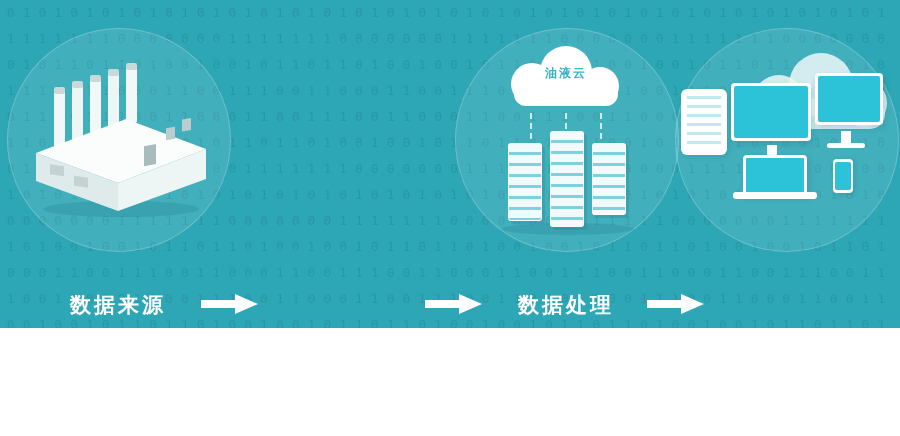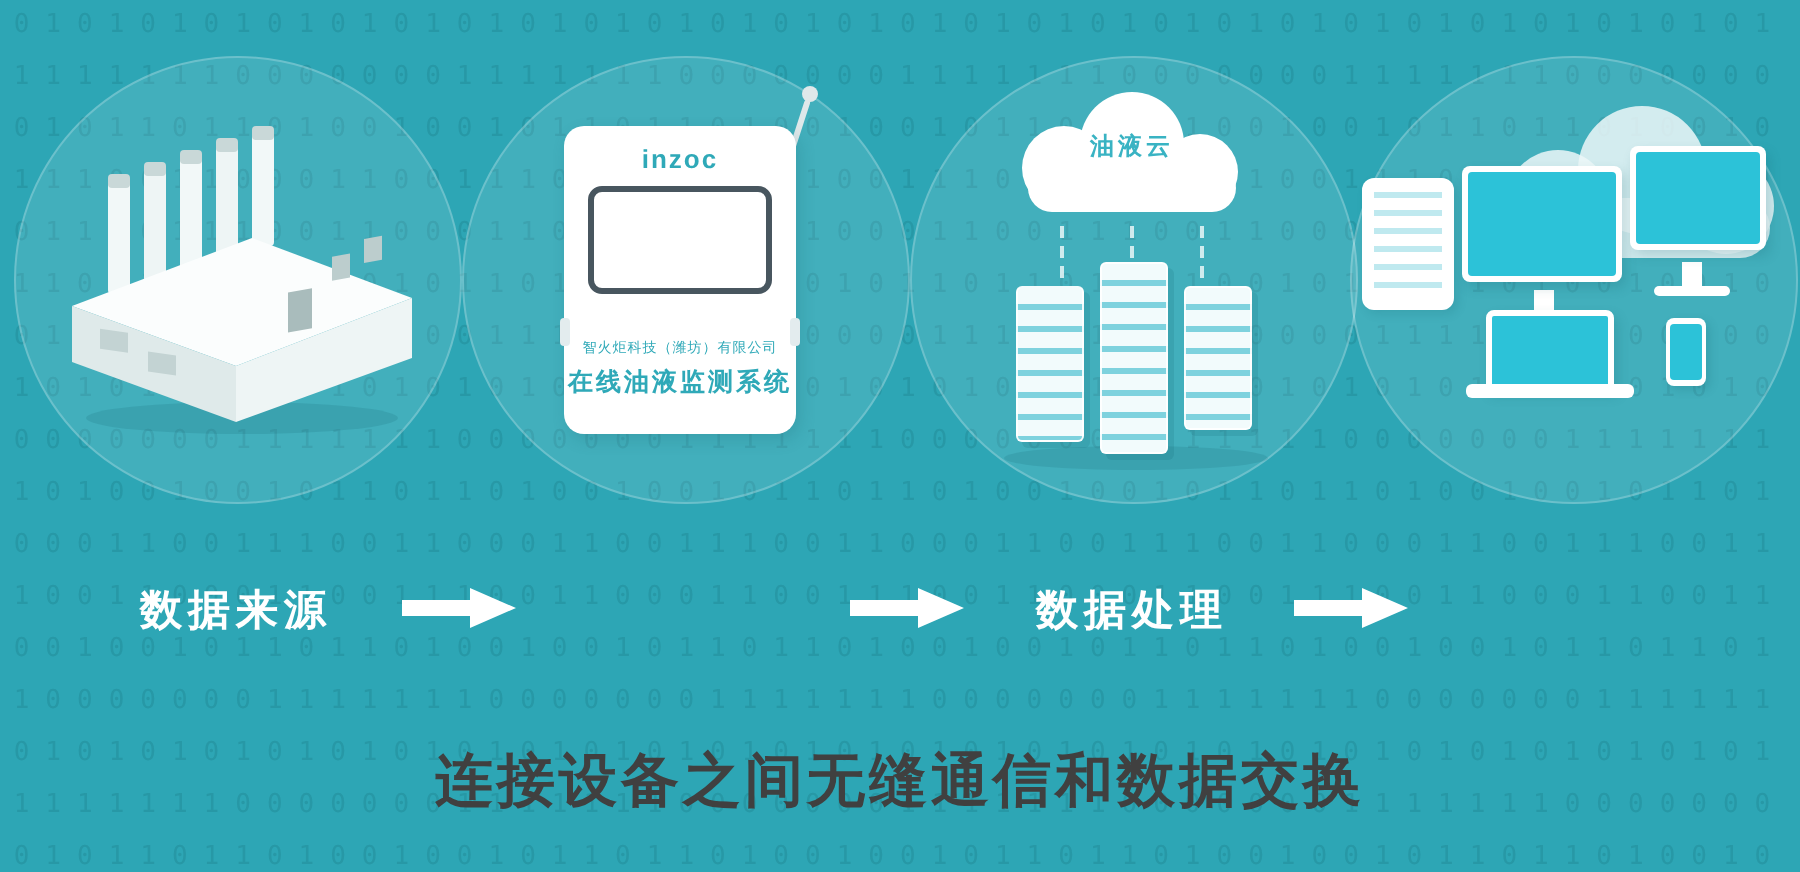--- a/index.html
+++ b/index.html
@@ -1,17 +1,17 @@
 <!DOCTYPE html>
 <html><head>
 <meta charset="utf-8">
 <style>
   html,body{margin:0;padding:0;}
   .canvas{
-    position:relative;width:900px;height:436px;overflow:hidden;
+    position:relative;width:900px;height:328px;overflow:hidden;
     background:#2da6b5;
     font-family:"Liberation Sans","DejaVu Sans",sans-serif;
   }
   
   .binary-bg{
     position:absolute;inset:0;z-index:0;
     font-family:"DejaVu Sans Mono",monospace;
     font-size:13px;line-height:26px;letter-spacing:8px;
     color:rgba(10,78,88,0.16);
     text-align:center;white-space:nowrap;user-select:none;
@@ -187,34 +187,20 @@
         <polygon points="92,122 180,88 180,118 92,150" fill="#eef5f5"></polygon>
         <rect x="118" y="106" width="12" height="20" fill="#a9bcbc" transform="skewY(-10 )"></rect>
         <rect x="140" y="92" width="9" height="12" fill="#bccdcd" transform="skewY(-10)"></rect>
         <rect x="156" y="86" width="9" height="12" fill="#bccdcd" transform="skewY(-10)"></rect>
         <rect x="24" y="100" width="14" height="10" fill="#c3d3d3" transform="skewY(8)"></rect>
         <rect x="48" y="108" width="14" height="10" fill="#c3d3d3" transform="skewY(8)"></rect>
       </svg>
     </div>
   </div>
 
-  <div class="circle circle2">
-    <div class="device-wrap">
-      <div class="device-antenna"></div>
-      <div class="device-antenna-tip"></div>
-      <div class="device">
-        <div class="device-brand">inzoc</div>
-        <div class="device-screen"></div>
-        <div class="device-port-left"></div>
-        <div class="device-port-right"></div>
-        <div class="device-company">智火炬科技（潍坊）有限公司</div>
-        <div class="device-product">在线油液监测系统</div>
-      </div>
-    </div>
-  </div>
 
   <div class="circle circle3">
     <div class="cloudsrv-wrap">
       <svg class="cloud-shape" viewBox="0 0 140 70">
         <g fill="#ffffff">
           <circle cx="36" cy="42" r="21"></circle>
           <circle cx="70" cy="30" r="26"></circle>
           <circle cx="104" cy="44" r="19"></circle>
           <rect x="18" y="40" width="104" height="24" rx="12"></rect>
         </g>

